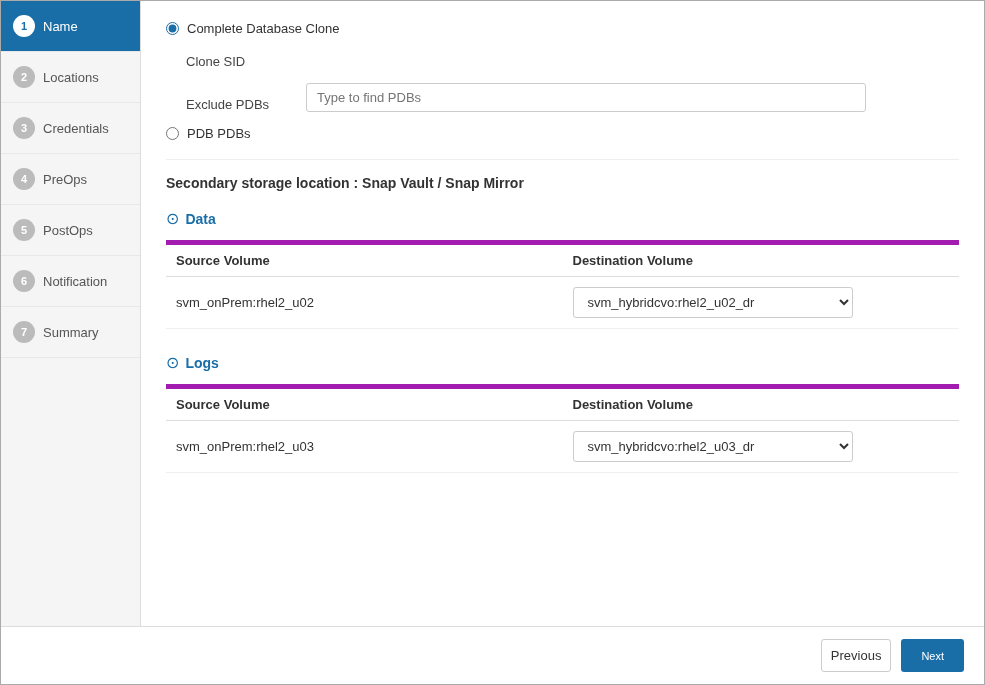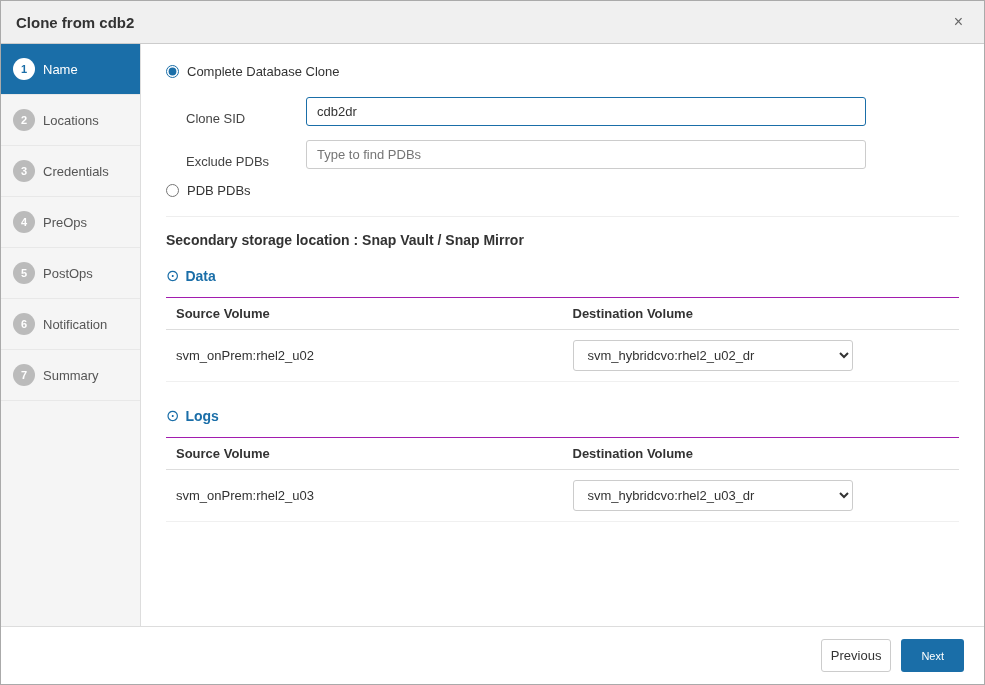--- a/index.html
+++ b/index.html
@@ -167,21 +167,21 @@
       font-weight: 600;
     }
     .section-table {
       width: 100%;
       border-collapse: collapse;
       margin-bottom: 24px;
     }
     .section-table th {
       text-align: left;
       padding: 8px 10px;
-      border-top: 1px solid #a21caf;
+      border-top: 5px solid #a21caf;
       border-bottom: 1px solid #ddd;
       font-size: 13px;
       color: #333;
       font-weight: 600;
       background: #fff;
     }
     .section-table td {
       padding: 10px 10px;
       font-size: 13px;
       color: #333;
@@ -225,24 +225,20 @@
       font-size: 11px;
       border-radius: 3px;
       cursor: pointer;
     }
   </style>
 </head>
 <body>
 
 <div class="dialog">
 
-  <div class="dialog-header">
-    <span class="dialog-title">Clone from cdb2</span>
-    <button class="close-btn">×</button>
-  </div>
 
   <div class="dialog-body">
 
     <div class="sidebar">
       <div class="sidebar-item active">
         <div class="step-num">1</div>
         <span class="step-label">Name</span>
       </div>
       <div class="sidebar-item">
         <div class="step-num">2</div>
@@ -272,21 +268,20 @@
 
     <div class="main-content">
 
       <div class="radio-row">
         <input type="radio" id="complete-db-clone" name="clone-type" checked="" style="">
         <label class="radio-label" for="complete-db-clone">Complete Database Clone</label>
       </div>
 
       <div class="form-row">
         <span class="form-label">Clone SID</span>
-        <input type="text" class="form-input" value="cdb2dr" style="">
       </div>
 
       <div class="form-row">
         <span class="form-label">Exclude PDBs</span>
         <input type="text" class="form-input placeholder-style" placeholder="Type to find PDBs" style="">
       </div>
 
       <div class="pdb-radio-row">
         <input type="radio" id="pdb-clone" name="clone-type" style="">
         <label class="radio-label" for="pdb-clone">PDB PDBs</label>

